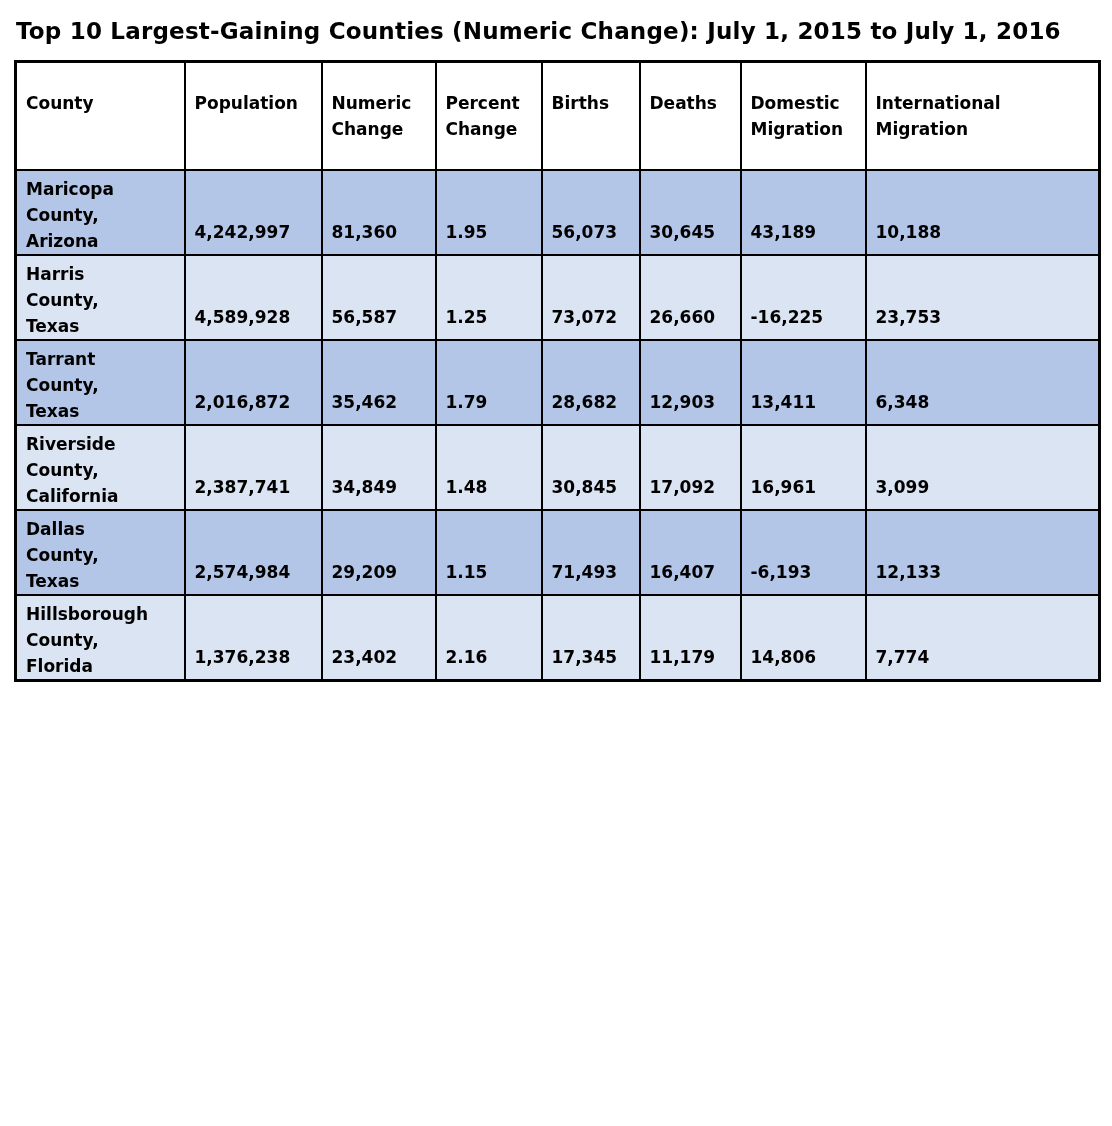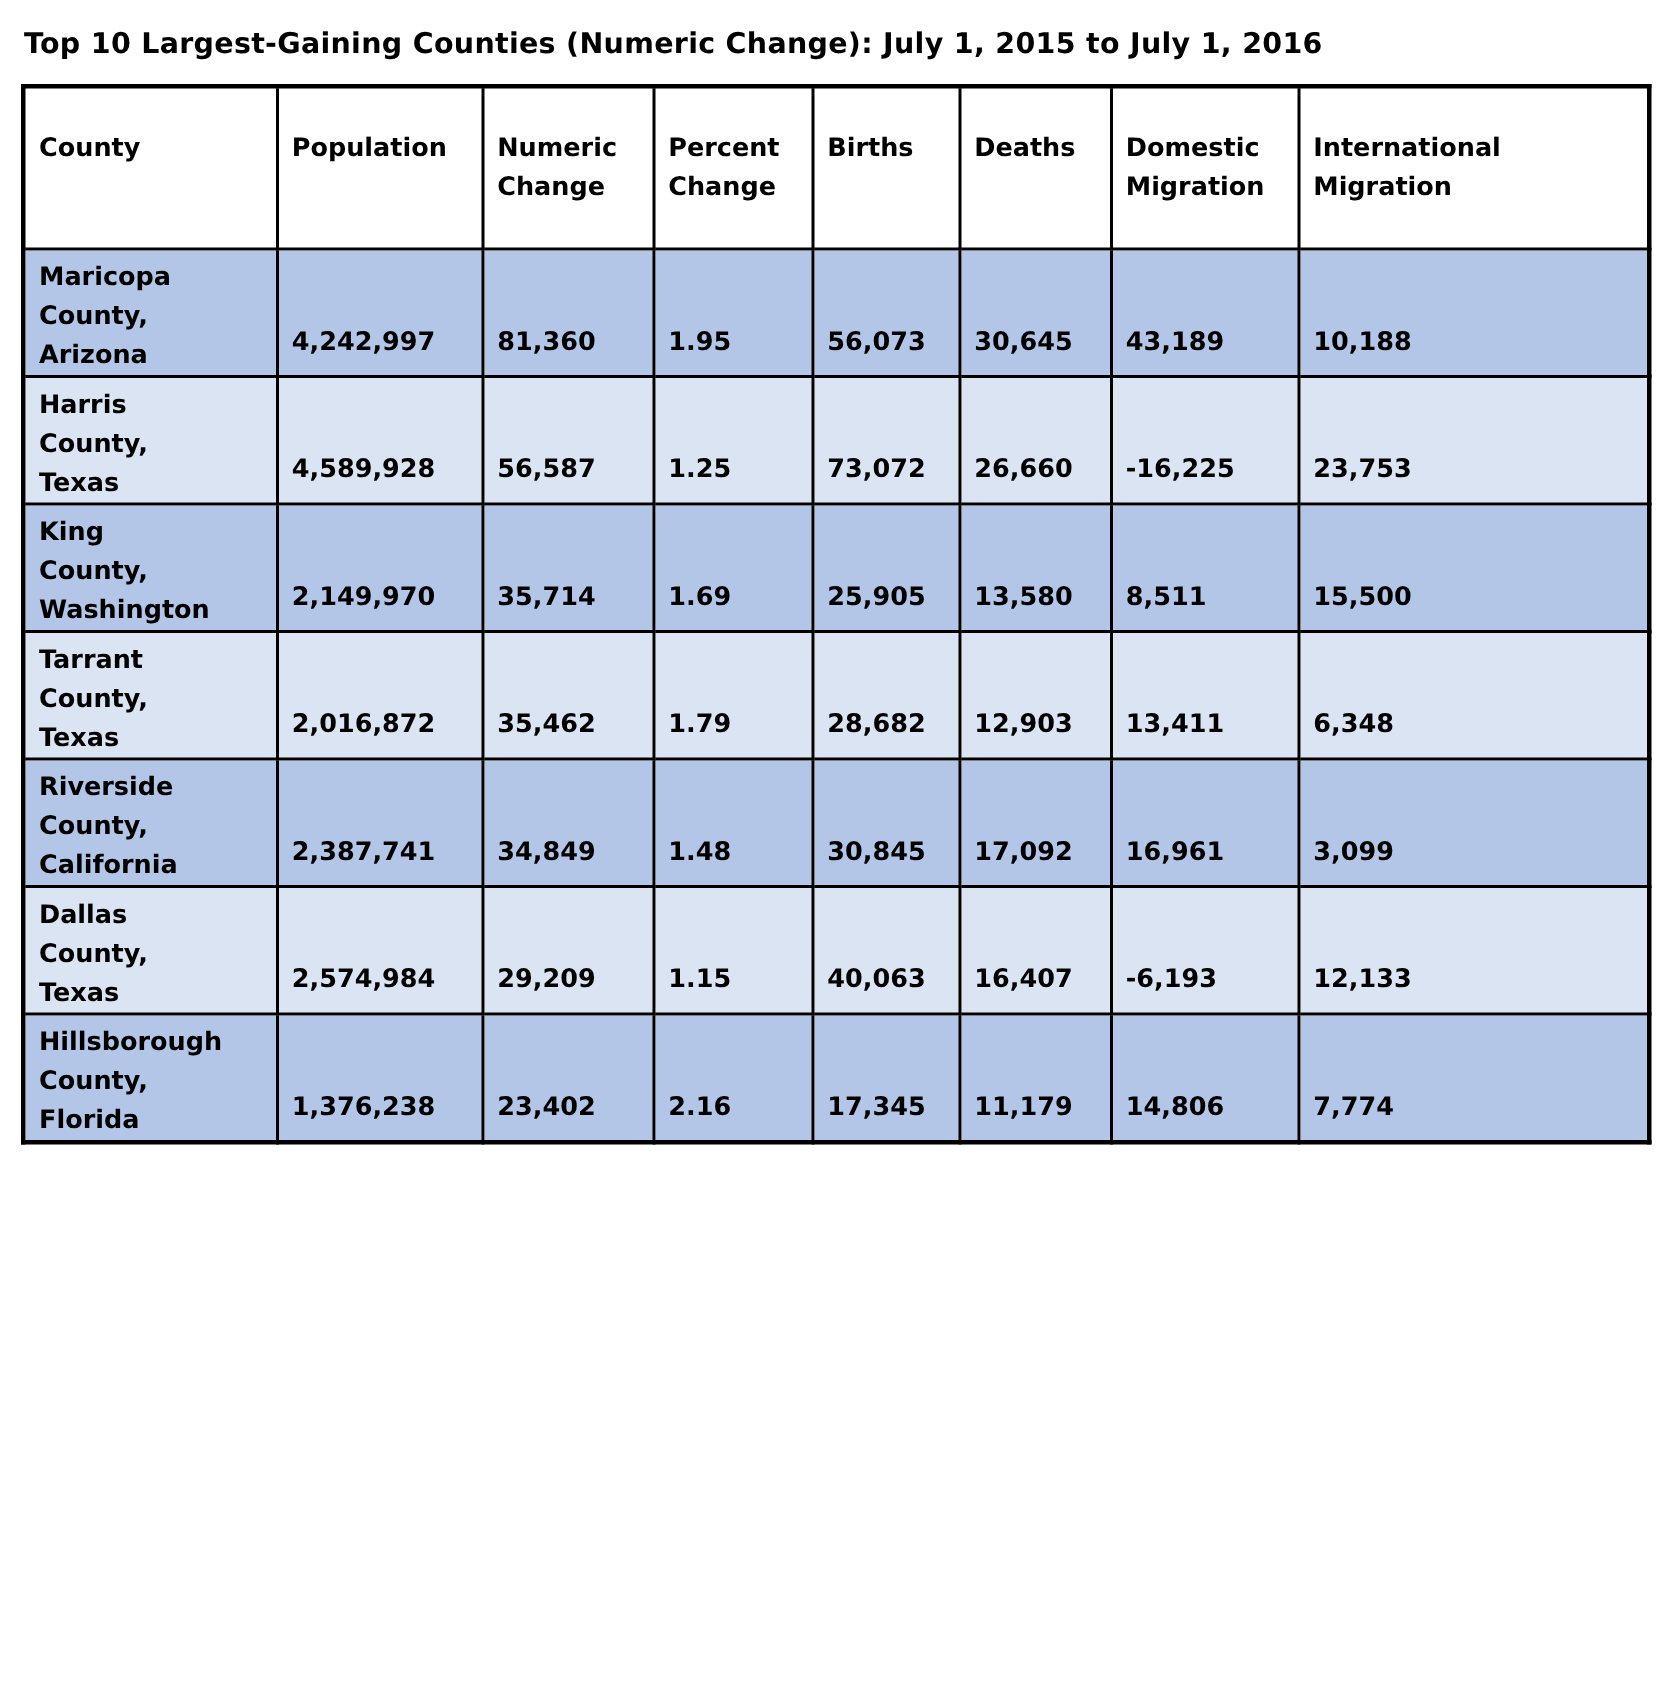--- a/index.html
+++ b/index.html
@@ -11,21 +11,21 @@
     width: 1112px;
     height: 1126px;
     font-family: "DejaVu Sans", sans-serif;
     color: #000000;
     overflow: hidden;
   }
   .page {
     padding: 14px 0 0 14px;
   }
   .title {
-    font-size: 19px;
+    font-size: 23px;
     font-weight: bold;
     margin: 4px 0 16px 2px;
     letter-spacing: 0.2px;
     white-space: nowrap;
   }
   table.data-table {
     border-collapse: collapse;
     table-layout: fixed;
     width: 1084px;
     border: 3px solid var(--border-color, #000);
@@ -142,32 +142,20 @@
     <td class="num-cell"><span class="cell-text">4,589,928</span></td>
     <td class="num-cell"><span class="cell-text">56,587</span></td>
     <td class="num-cell"><span class="cell-text">1.25</span></td>
     <td class="num-cell"><span class="cell-text">73,072</span></td>
     <td class="num-cell"><span class="cell-text">26,660</span></td>
     <td class="num-cell"><span class="cell-text">-16,225</span></td>
     <td class="num-cell"><span class="cell-text">23,753</span></td>
   </tr>
 
 
-  <tr class="data-row">
-    <td class="county-cell"><span class="cell-text">King
-County,
-Washington</span></td>
-    <td class="num-cell"><span class="cell-text">2,149,970</span></td>
-    <td class="num-cell"><span class="cell-text">35,714</span></td>
-    <td class="num-cell"><span class="cell-text">1.69</span></td>
-    <td class="num-cell"><span class="cell-text">25,905</span></td>
-    <td class="num-cell"><span class="cell-text">13,580</span></td>
-    <td class="num-cell"><span class="cell-text">8,511</span></td>
-    <td class="num-cell"><span class="cell-text">15,500</span></td>
-  </tr>
 
   <tr class="data-row">
     <td class="county-cell"><span class="cell-text">Tarrant
 County,
 Texas</span></td>
     <td class="num-cell"><span class="cell-text">2,016,872</span></td>
     <td class="num-cell"><span class="cell-text">35,462</span></td>
     <td class="num-cell"><span class="cell-text">1.79</span></td>
     <td class="num-cell"><span class="cell-text">28,682</span></td>
     <td class="num-cell"><span class="cell-text">12,903</span></td>
@@ -190,21 +178,21 @@
 
 
 
   <tr class="data-row">
     <td class="county-cell"><span class="cell-text">Dallas
 County,
 Texas</span></td>
     <td class="num-cell"><span class="cell-text">2,574,984</span></td>
     <td class="num-cell"><span class="cell-text">29,209</span></td>
     <td class="num-cell"><span class="cell-text">1.15</span></td>
-    <td class="num-cell"><span class="cell-text">40,063</span></td>
+    <td class="num-cell"><span class="cell-text">71,493</span></td>
     <td class="num-cell"><span class="cell-text">16,407</span></td>
     <td class="num-cell"><span class="cell-text">-6,193</span></td>
     <td class="num-cell"><span class="cell-text">12,133</span></td>
   </tr>
 
   <tr class="data-row">
     <td class="county-cell"><span class="cell-text">Hillsborough
 County,
 Florida</span></td>
     <td class="num-cell"><span class="cell-text">1,376,238</span></td>

